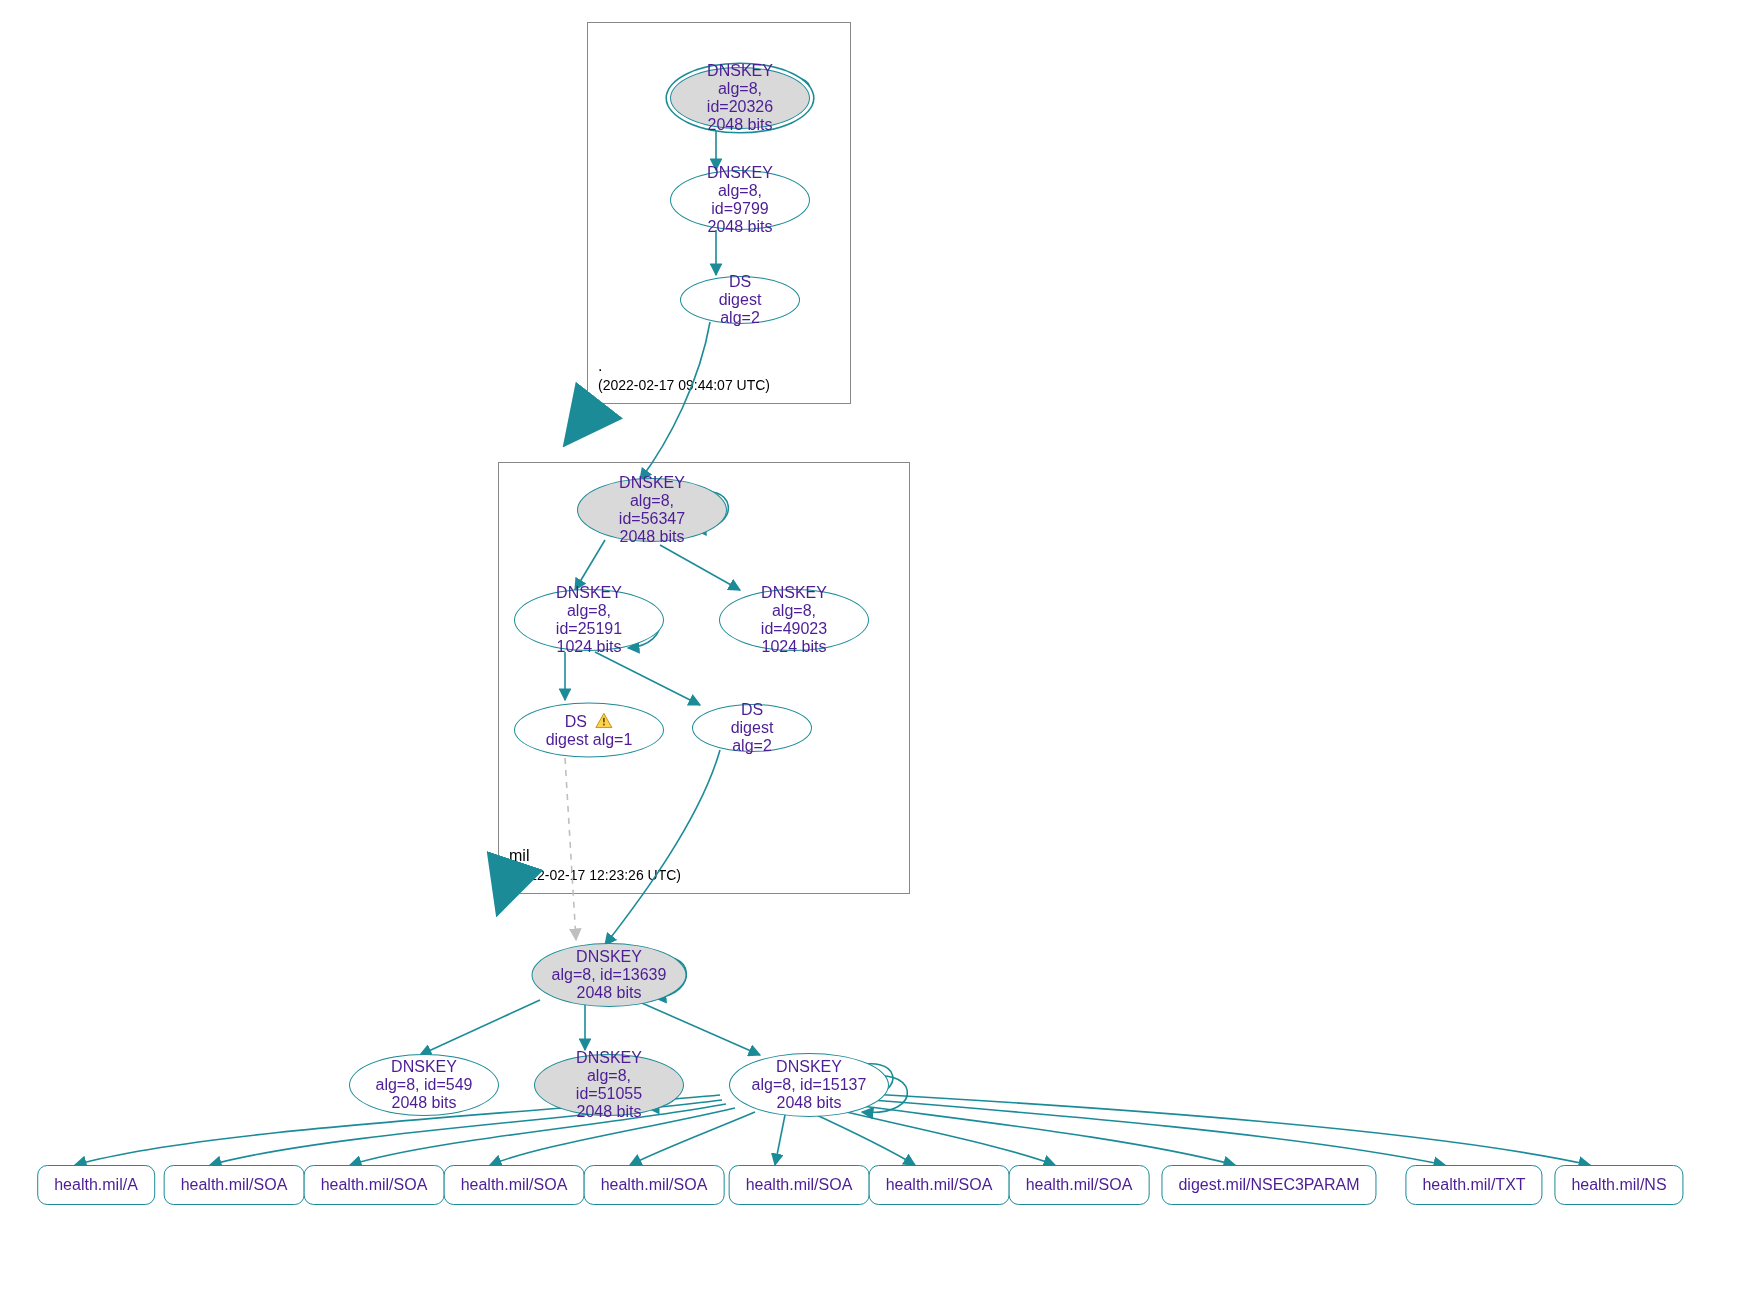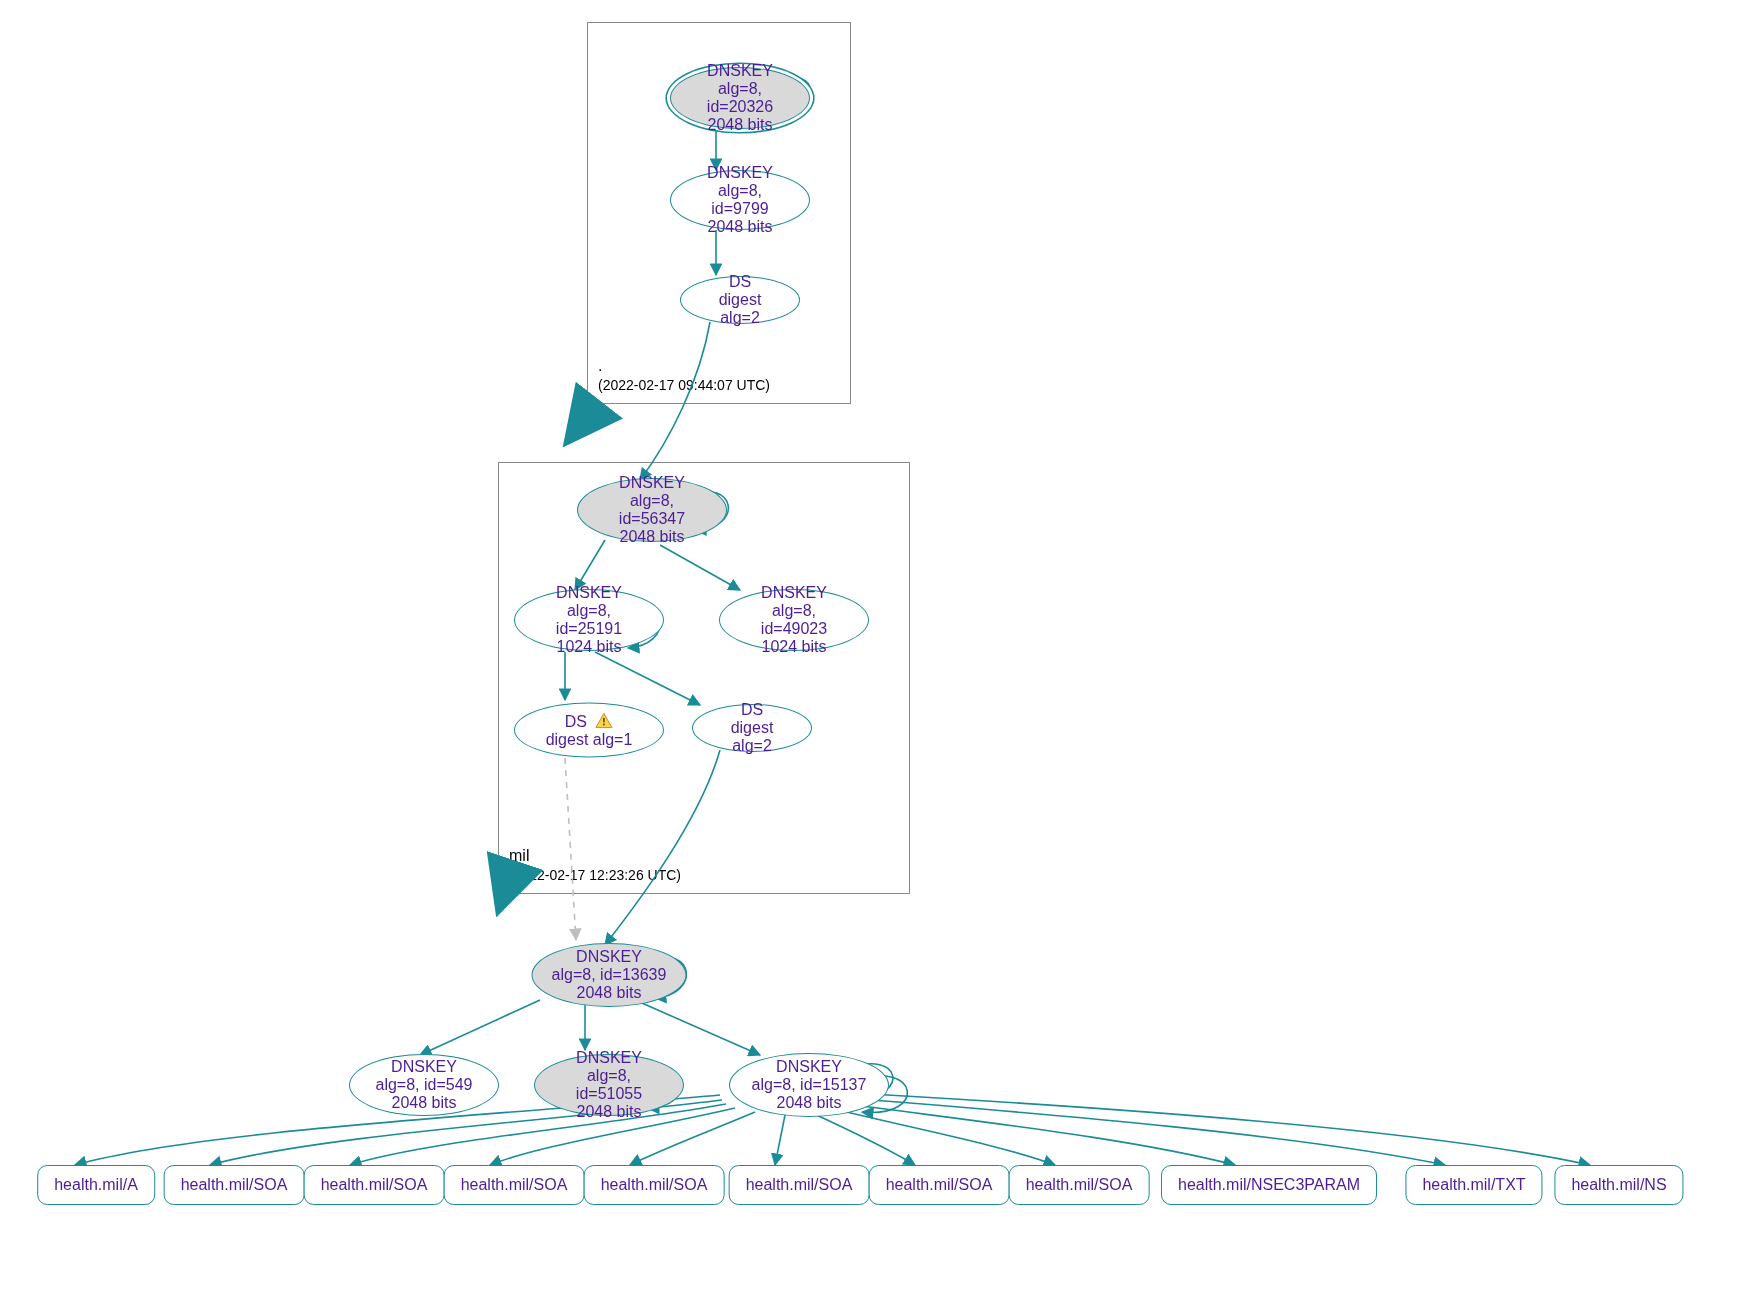--- a/index.html
+++ b/index.html
@@ -239,21 +239,21 @@
   <div class="node rrset" style="left:775px; top:1185px;">
       <span class="title">health.mil/SOA</span>
     </div>
   <div class="node rrset" style="left:915px; top:1185px;">
       <span class="title">health.mil/SOA</span>
     </div>
   <div class="node rrset" style="left:1055px; top:1185px;">
       <span class="title">health.mil/SOA</span>
     </div>
   <div class="node rrset" style="left:1245px; top:1185px;">
-      <span class="title">health.mil/NSEC3PARAM</span>
+      <span class="title">digest.mil/NSEC3PARAM</span>
     </div>
   <div class="node rrset" style="left:1450px; top:1185px;">
       <span class="title">health.mil/TXT</span>
     </div>
   <div class="node rrset" style="left:1595px; top:1185px;">
       <span class="title">health.mil/NS</span>
     </div>
 
 </div>
 

